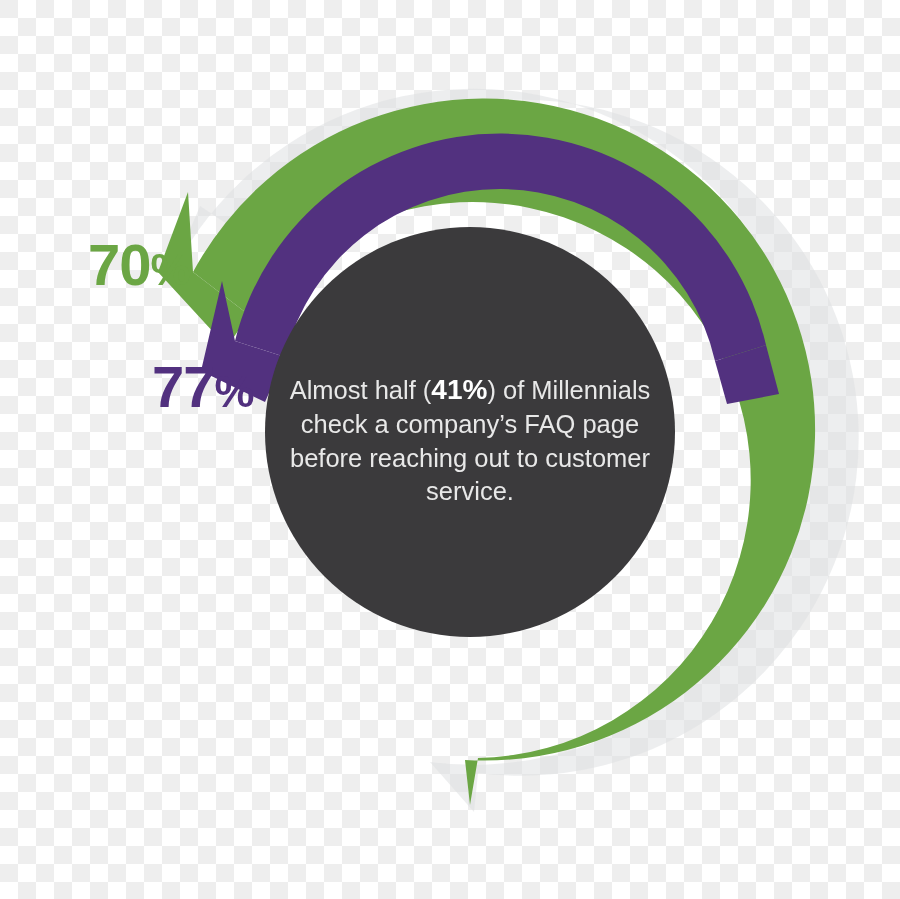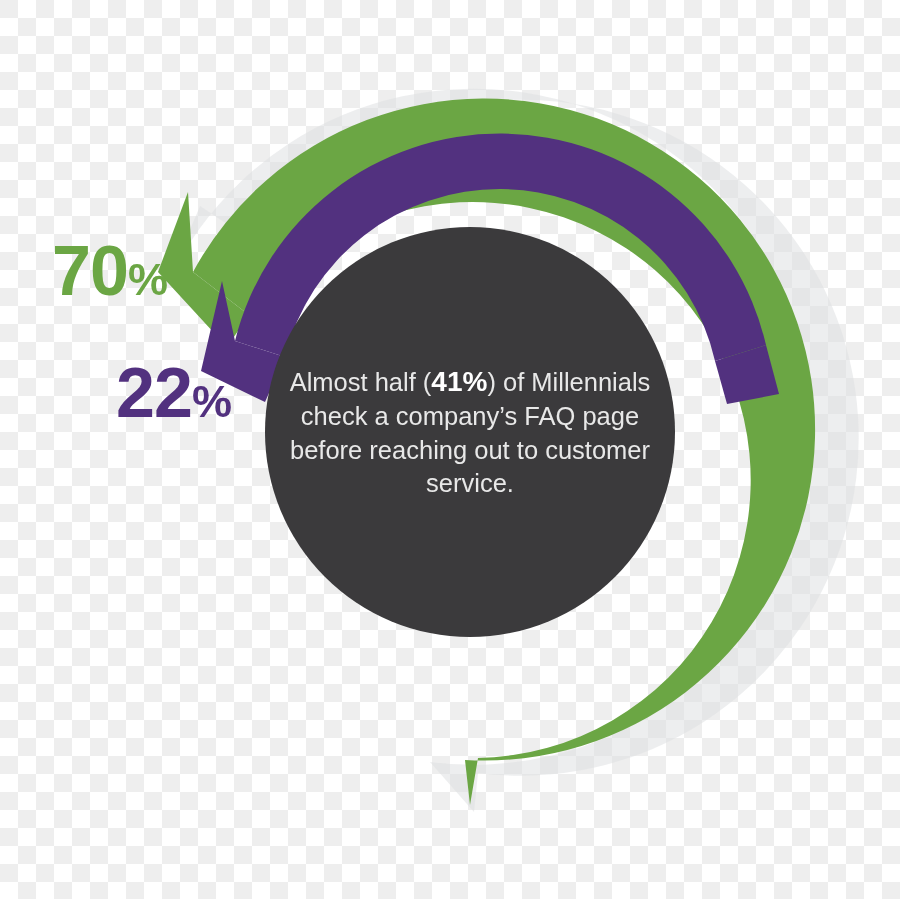--- a/index.html
+++ b/index.html
@@ -29,39 +29,40 @@
   
   .pct-label {
     position: absolute;
     line-height: 1;
     white-space: nowrap;
     font-family: "Liberation Sans", sans-serif;
     font-weight: 700;
     letter-spacing: -1px;
   }
   .pct-label .num {
-    font-size: 70px;
+    font-size: 58px;
+    margin-left: 36px;
   }
   .pct-label .sym {
     font-size: 45px;
     letter-spacing: 0;
   }
   #label-70 {
     left: 52px;
     top: 236px;
   }
   #label-41 {
     left: 116px;
     top: 358px;
   }
   
   #center-text {
     position: absolute;
     left: 282px;
-    top: 258px;
+    top: 266px;
     width: 376px;
     height: 348px;
     display: flex;
     flex-direction: column;
     justify-content: center;
     align-items: center;
     text-align: center;
     color: #e8e8e8;
     font-size: 25.5px;
     line-height: 1.30;
@@ -135,20 +136,20 @@
     </g>
 
     <circle cx="470" cy="432" r="205" fill="#3b3a3c"></circle>
   </svg>
 
   <div class="pct-label" id="label-70" style="color:#6ba644;">
     <span class="num">70</span><span class="sym">%</span>
   </div>
 
   <div class="pct-label" id="label-41" style="color:#52317f;">
-    <span class="num">22</span><span class="sym">%</span>
+    <span class="num">77</span><span class="sym">%</span>
   </div>
 
   <div id="center-text">
     <p class="para-1"><span>Almost half (</span><b>41%</b><span>) of Millennials check a company’s FAQ page before reaching out to customer service.</span></p>
   </div>
 
 </div>
 
 </body></html>

